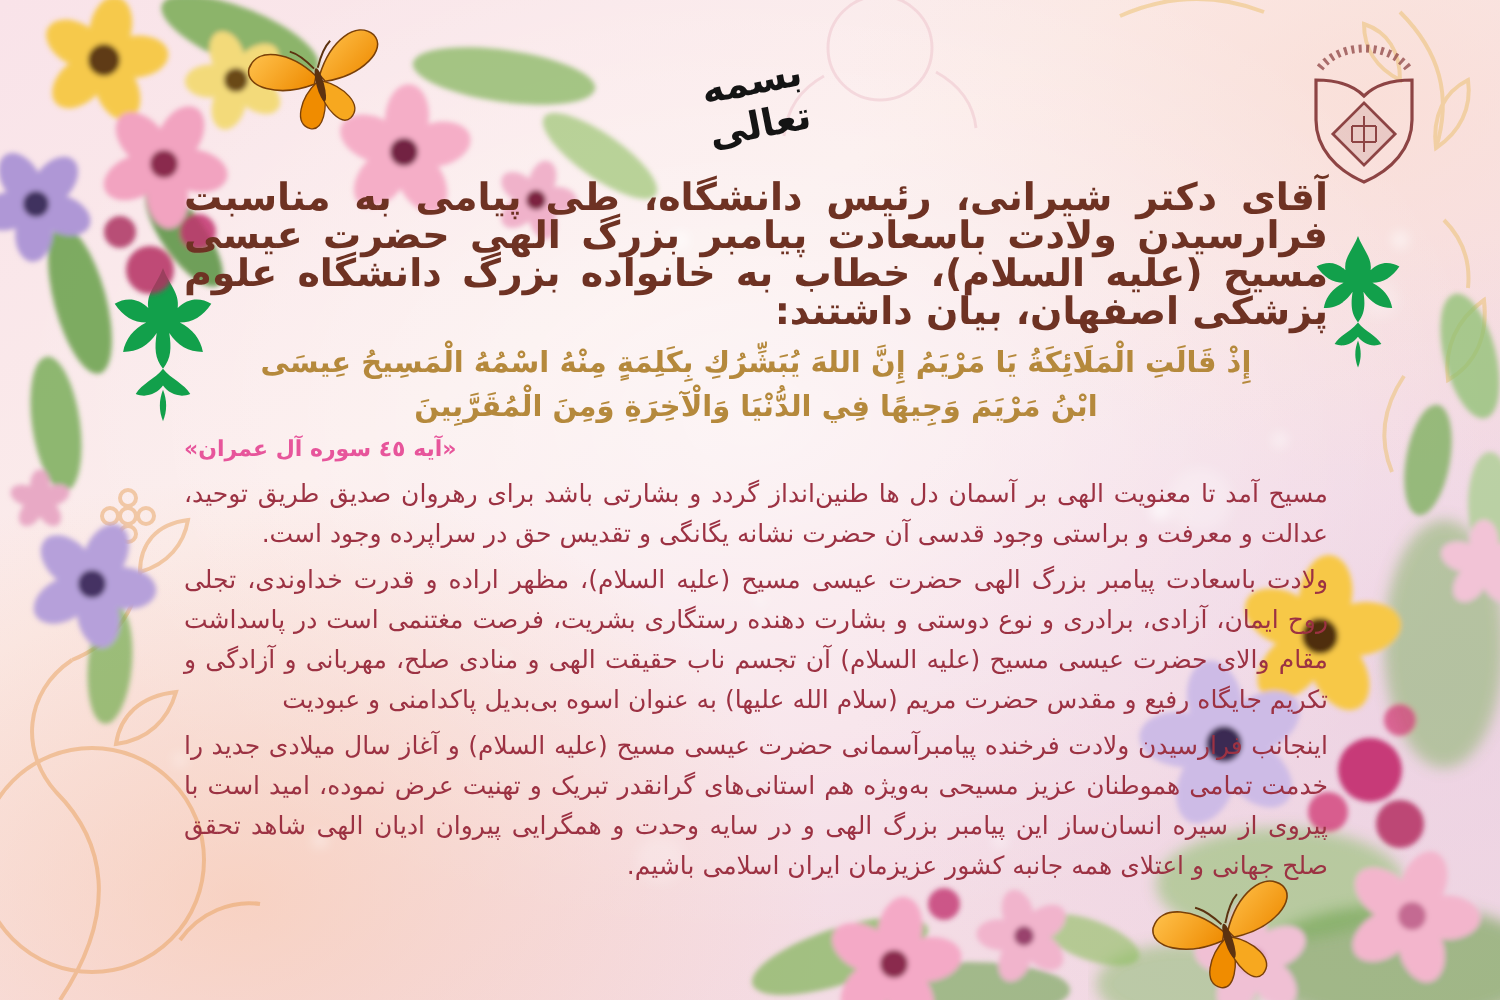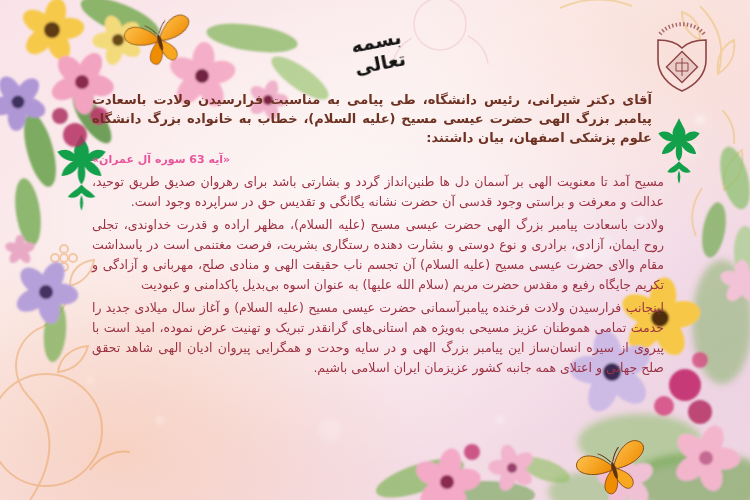--- a/index.html
+++ b/index.html
@@ -12,22 +12,22 @@
       radial-gradient(ellipse 380px 280px at 92% 10%, rgba(250,219,206,.6), transparent 70%),
       radial-gradient(ellipse 420px 320px at 96% 68%, rgba(231,203,226,.5), transparent 70%),
       linear-gradient(150deg,#f9e3e9 0%,#fbeceb 35%,#f6dfe7 65%,#f0d7e2 100%);
   }
   .deco{position:absolute;inset:0;pointer-events:none;}
   .textcol{
     position:absolute;top:90px;right:86px;left:92px;z-index:5;
     direction:rtl;text-align:justify;
   }
   .intro{
-    margin:0 12px 5px 0;color:#6e3223;font-weight:bold;
-    font-size:13px;line-height:19px;
+    margin:0 0 5px 0;color:#6e3223;font-weight:bold;
+    font-size:19px;line-height:19px;
   }
   .verse{
     margin:3px 30px 2px 30px;text-align:center;color:#b5893c;
     font-weight:bold;font-size:14.5px;line-height:22px;
   }
   .citation{
     margin:0 0 5px 0;text-align:left;color:#e7559b;
     font-weight:bold;font-size:11px;line-height:15px;
   }
   .para{
@@ -197,19 +197,23 @@
       <use href="#flower5" transform="translate(512,468) scale(0.7) rotate(-15)" fill="#f1b4cc"></use>
       <circle cx="512" cy="468" r="5" fill="#99436d"></circle>
     </g>
     <use href="#butterfly" transform="translate(612,466) rotate(-18) scale(1.0)"></use>
   </svg>
 
   <div class="bismillah">بسمه تعالی</div>
 
   <div class="textcol">
     <p class="intro">آقای دکتر شیرانی، رئیس دانشگاه، طی پیامی به مناسبت فرارسیدن ولادت باسعادت پیامبر بزرگ الهی حضرت عیسی مسیح (علیه السلام)، خطاب به خانواده بزرگ دانشگاه علوم پزشکی اصفهان، بیان داشتند:</p>
-    <div class="citation">«آیه 63 سوره آل عمران»</div>
+    <div class="verse">
+      <div>إِذْ قَالَتِ الْمَلَائِكَةُ يَا مَرْيَمُ إِنَّ اللهَ يُبَشِّرُكِ بِكَلِمَةٍ مِنْهُ اسْمُهُ الْمَسِيحُ عِيسَى</div>
+      <div>ابْنُ مَرْيَمَ وَجِيهًا فِي الدُّنْيَا وَالْآخِرَةِ وَمِنَ الْمُقَرَّبِينَ</div>
+    </div>
+    <div class="citation">«آیه ٤٥ سوره آل عمران»</div>
     <p class="para">مسیح آمد تا معنویت الهی بر آسمان دل ها طنین‌انداز گردد و بشارتی باشد برای رهروان صدیق طریق توحید، عدالت و معرفت و براستی وجود قدسی آن حضرت نشانه یگانگی و تقدیس حق در سراپرده وجود است.</p>
     <p class="para">ولادت باسعادت پیامبر بزرگ الهی حضرت عیسی مسیح (علیه السلام)، مظهر اراده و قدرت خداوندی، تجلی روح ایمان، آزادی، برادری و نوع دوستی و بشارت دهنده رستگاری بشریت، فرصت مغتنمی است در پاسداشت مقام والای حضرت عیسی مسیح (علیه السلام) آن تجسم ناب حقیقت الهی و منادی صلح، مهربانی و آزادگی و تکریم جایگاه رفیع و مقدس حضرت مریم (سلام الله علیها) به عنوان اسوه بی‌بدیل پاکدامنی و عبودیت</p>
     <p class="para">اینجانب فرارسیدن ولادت فرخنده پیامبرآسمانی حضرت عیسی مسیح (علیه السلام) و آغاز سال میلادی جدید را خدمت تمامی هموطنان عزیز مسیحی به‌ویژه هم استانی‌های گرانقدر تبریک و تهنیت عرض نموده، امید است با پیروی از سیره انسان‌ساز این پیامبر بزرگ الهی و در سایه وحدت و همگرایی پیروان ادیان الهی شاهد تحقق صلح جهانی و اعتلای همه جانبه کشور عزیزمان ایران اسلامی باشیم.</p>
   </div>
 
 </div>
 
 </body></html>

